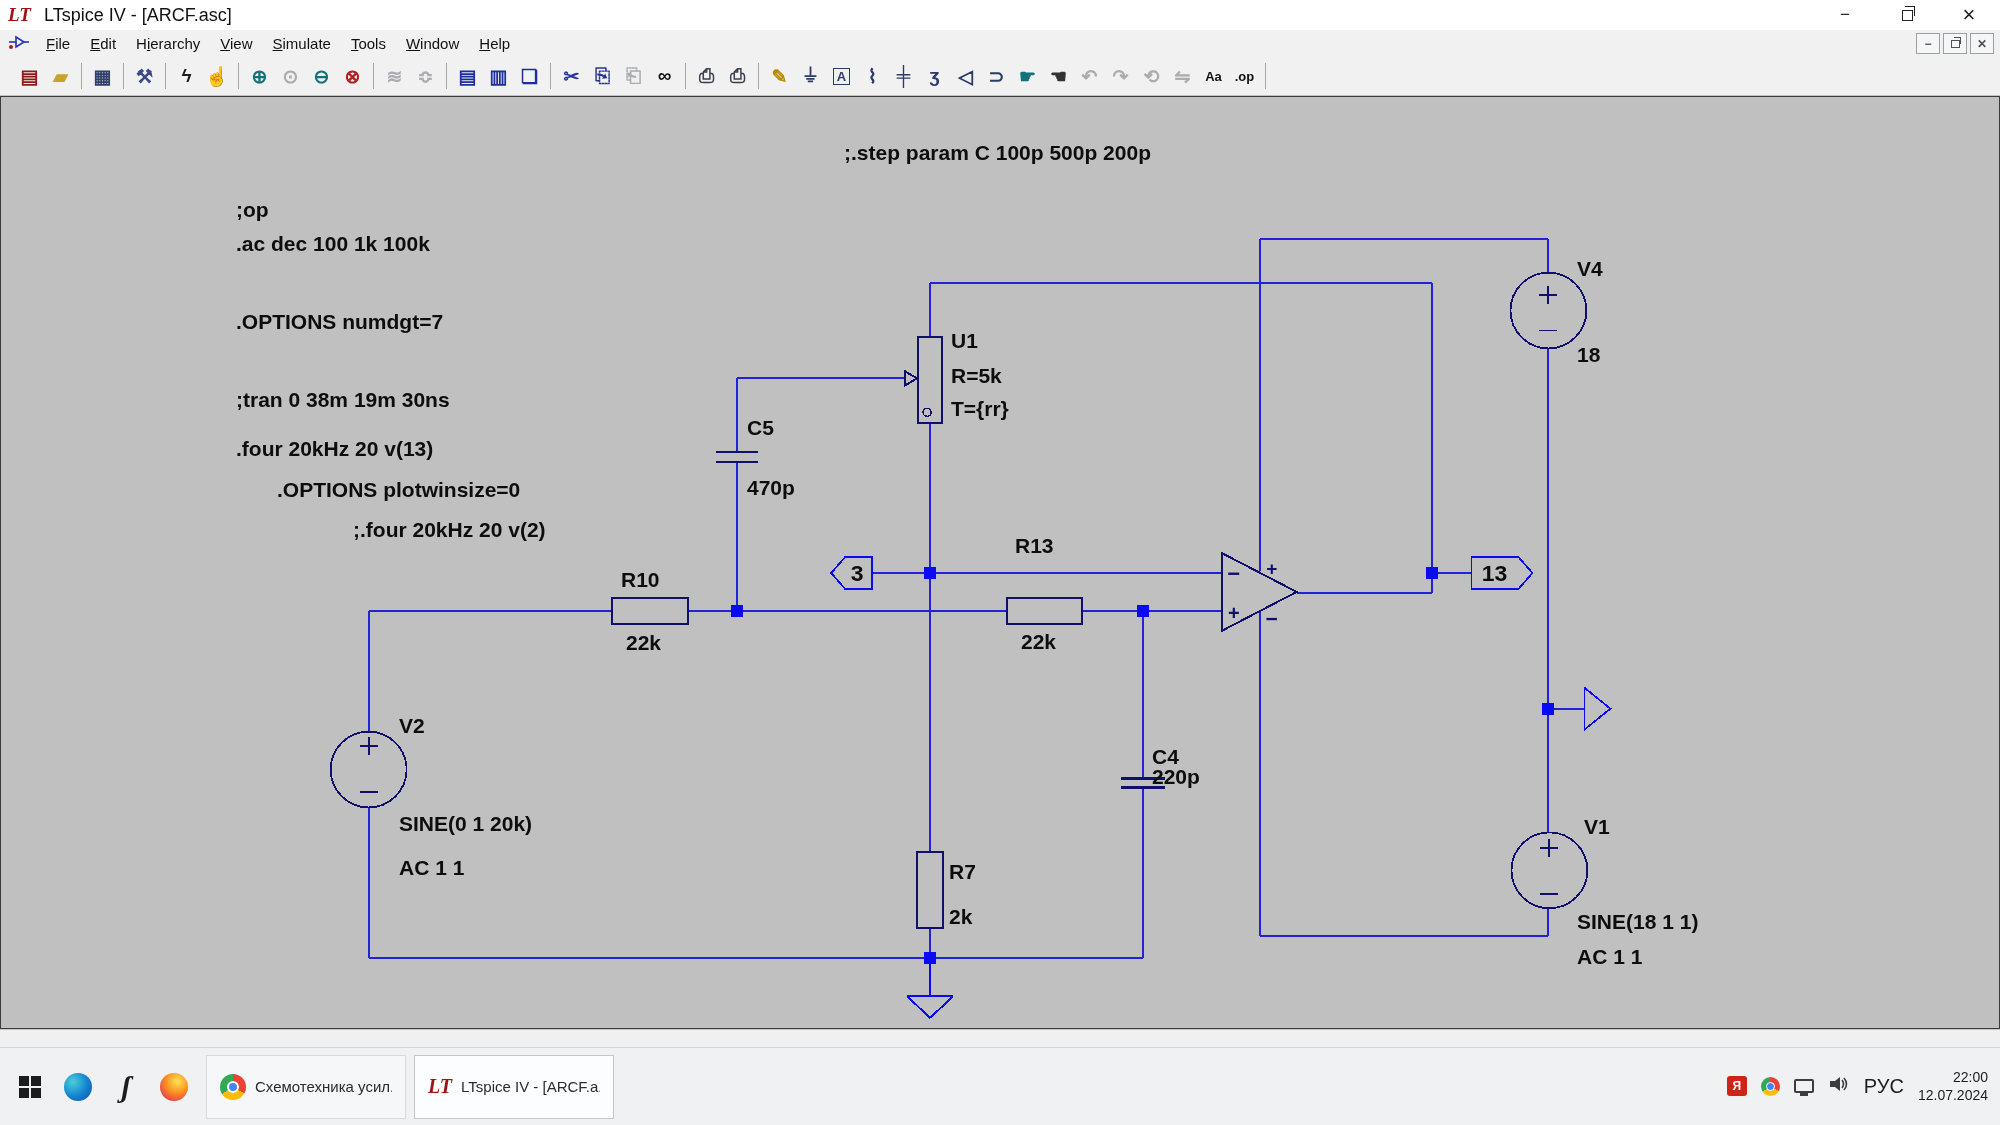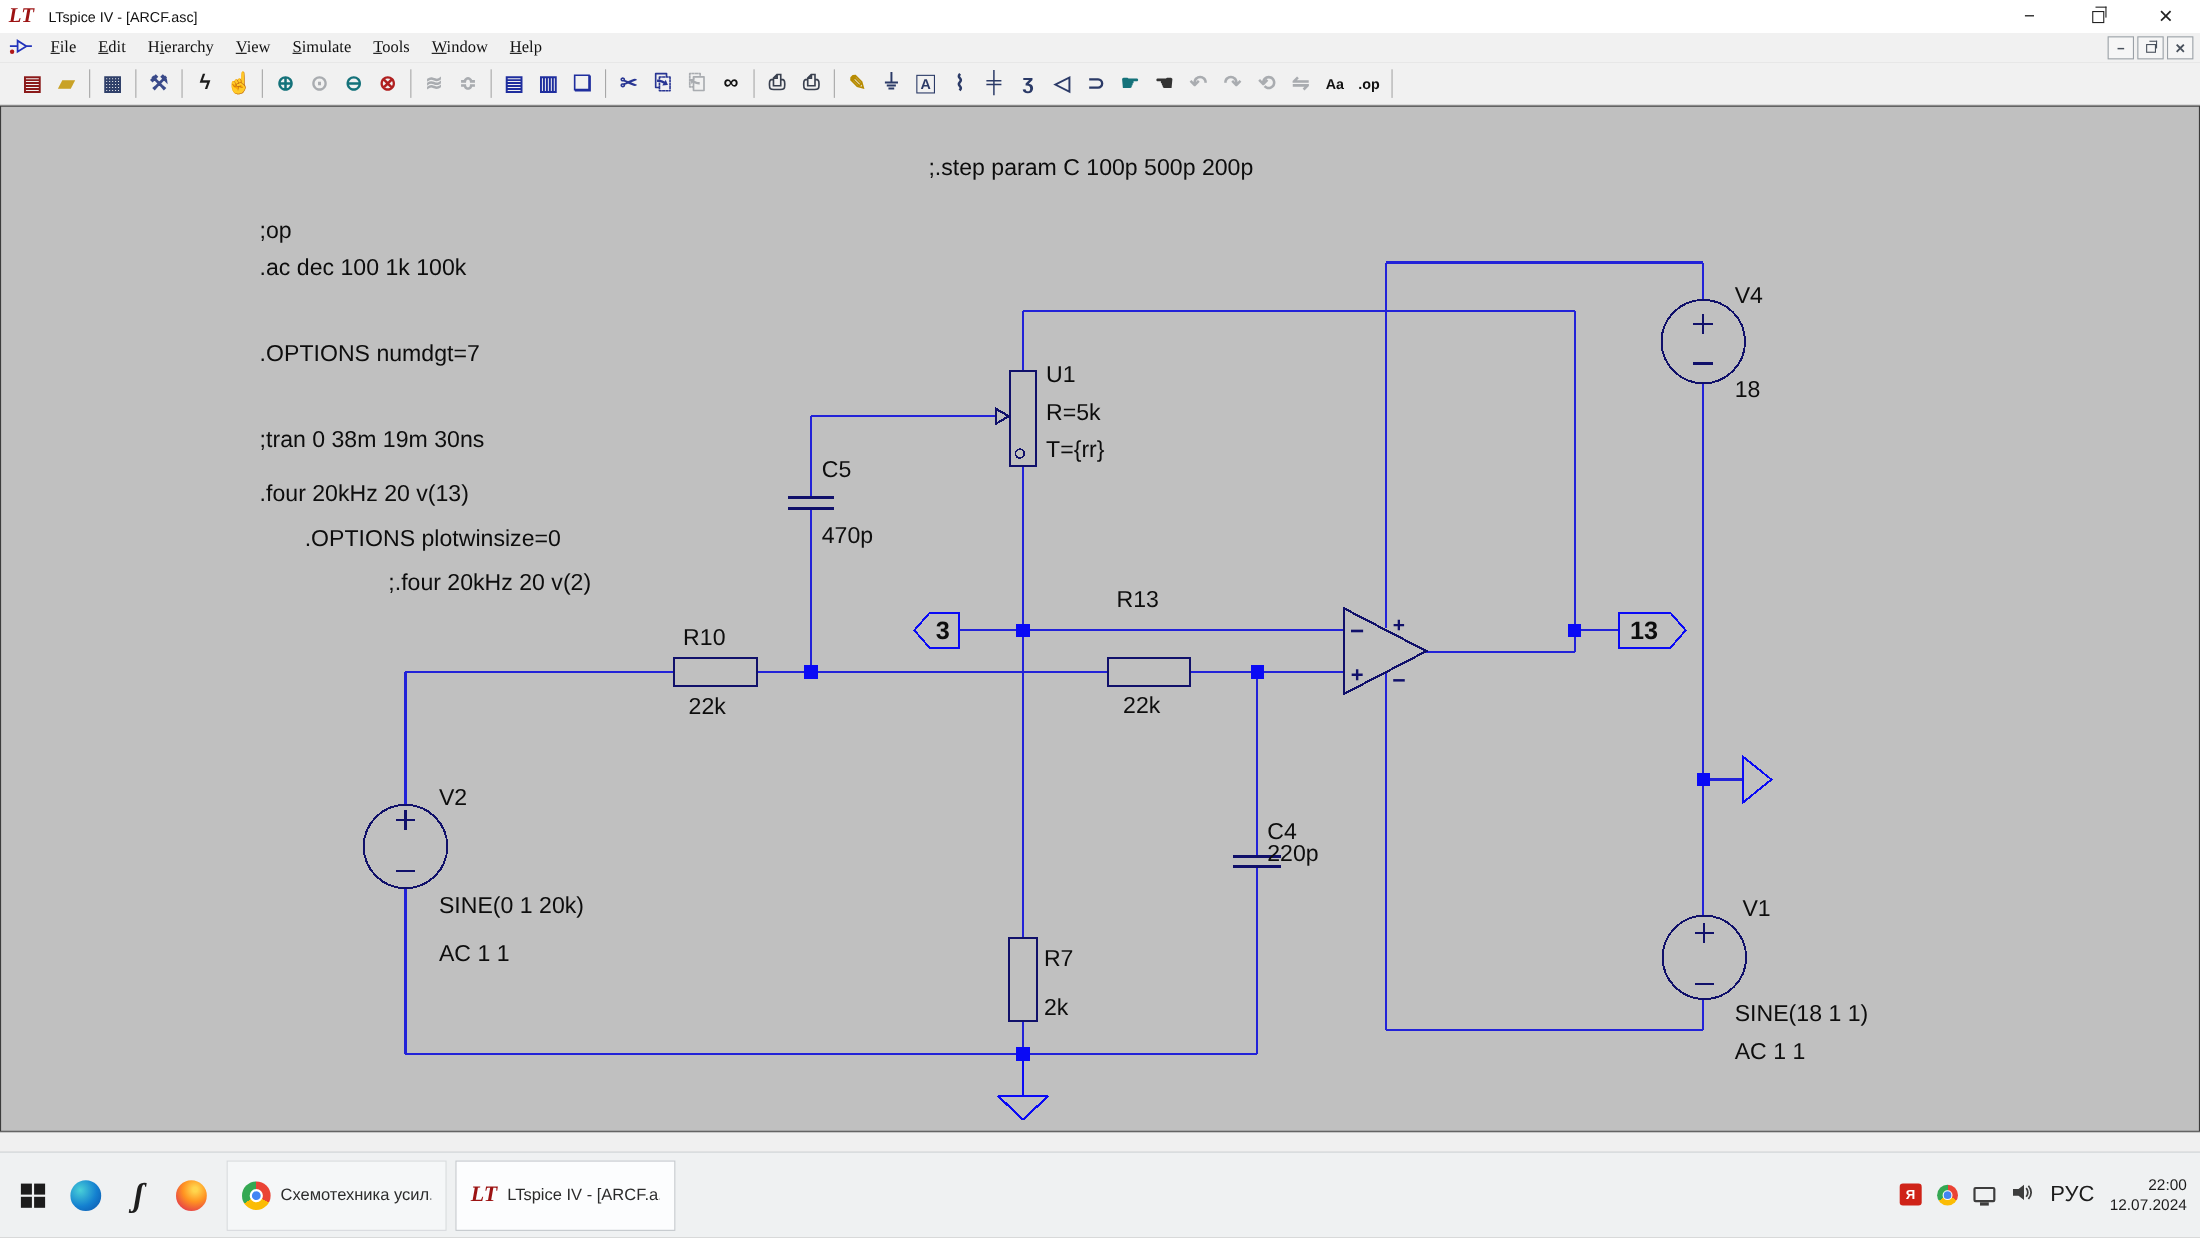--- a/index.html
+++ b/index.html
@@ -3,21 +3,21 @@
 <meta charset="utf-8">
 <style>
   * { margin:0; padding:0; box-sizing:border-box; }
   html,body { width:2000px; height:1125px; overflow:hidden; background:#c0c0c0;
               font-family:"Liberation Sans", sans-serif; }
   
   .titlebar { position:absolute; left:0; top:0; width:2000px; height:30px; background:#ffffff;
               display:flex; align-items:center; }
   .app-logo { width:30px; height:22px; margin-left:8px; color:#9c1313; font-weight:bold;
               font-style:italic; font-family:"Liberation Serif", serif; font-size:19px; line-height:22px; }
-  .title-text { font-size:13px; color:#111; margin-left:6px; }
+  .title-text { font-size:18px; color:#111; margin-left:6px; }
   .win-controls { position:absolute; right:0; top:0; height:30px; display:flex; }
   .win-btn { width:62px; height:30px; display:flex; align-items:center; justify-content:center;
              color:#222; font-size:17px; }
   .restore-glyph { width:11px; height:11px; border:1.5px solid #222; position:relative; }
   .restore-glyph i { position:absolute; left:2px; top:-5px; width:10px; height:10px;
                      border:1.5px solid #222; border-left:none; border-bottom:none; display:block; }
   .menubar { position:absolute; left:0; top:30px; width:2000px; height:27px; background:#f1f1f1;
              display:flex; align-items:center; font-size:15px; color:#111; }
   .doc-icon { margin:0 6px 0 8px; }
   .menu-item { padding:3px 10px; }
@@ -33,21 +33,21 @@
   .tsep { width:1px; height:26px; background:#a7a7a7; margin:0 5px; }
   .ticon { width:31px; height:28px; display:flex; align-items:center; justify-content:center;
            font-size:19px; font-weight:bold; }
   .ticon.small { font-size:13px; }
   .ticon.grayed { color:#a9acb0 !important; }
   .ticon.box span { border:1.5px solid currentColor; padding:0 3px; font-size:13px; line-height:15px; }
   
   .schematic { position:absolute; left:0; top:96px; width:2000px; height:933px; background:#c0c0c0;
                border:1px solid #3c3c3c; }
   .schematic svg { position:absolute; left:0; top:0; width:100%; height:100%; }
-  .slabel { position:absolute; font-weight:normal; font-size:21px; color:#0d0d0d; white-space:nowrap; }
+  .slabel { position:absolute; font-weight:bold; font-size:21px; color:#0d0d0d; white-space:nowrap; }
   svg text { font-family:"Liberation Sans", sans-serif; font-weight:bold; }
   .statusbar { position:absolute; left:0; top:1029px; width:2000px; height:18px; background:#f0f0f0;
                border-top:1px solid #c7c7c7; }
   
   .taskbar { position:absolute; left:0; top:1047px; width:2000px; height:78px; background:#eff1f2;
              border-top:1px solid #d4d7da; display:flex; align-items:center; }
   .tb-icon { width:48px; height:64px; display:flex; align-items:center; justify-content:center; }
   .start-grid { width:22px; height:22px; display:grid; grid-template-columns:10px 10px; gap:2px; }
   .start-grid b { background:#1c1c1c; width:10px; height:10px; }
   .edge-circle { width:28px; height:28px; border-radius:50%;
@@ -95,21 +95,21 @@
 
 <div class="menubar">
   <span class="doc-icon">
     <svg width="22" height="18" viewBox="0 0 22 18">
       <polygon points="8,4 8,14 16,9" fill="none" stroke="#2233bb" stroke-width="1.6"></polygon>
       <line x1="1" y1="9" x2="8" y2="9" stroke="#2233bb" stroke-width="1.6"></line>
       <line x1="16" y1="9" x2="21" y2="9" stroke="#2233bb" stroke-width="1.6"></line>
       <circle cx="3" cy="14" r="2" fill="#b01818"></circle>
     </svg>
   </span>
-  <div id="menu-items" style="display:flex;font-family:Liberation Serif, serif;">
+  <div id="menu-items" style="display:flex;">
       <span class="menu-item"><u>F</u>ile</span>
       <span class="menu-item"><u>E</u>dit</span>
       <span class="menu-item">H<u>i</u>erarchy</span>
       <span class="menu-item"><u>V</u>iew</span>
       <span class="menu-item"><u>S</u>imulate</span>
       <span class="menu-item"><u>T</u>ools</span>
       <span class="menu-item"><u>W</u>indow</span>
       <span class="menu-item"><u>H</u>elp</span>
     </div>
 </div>

